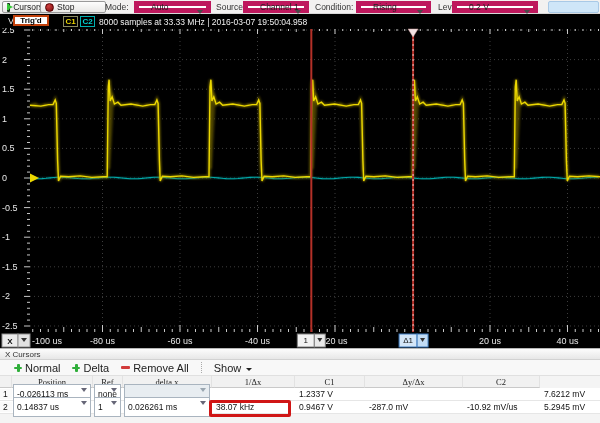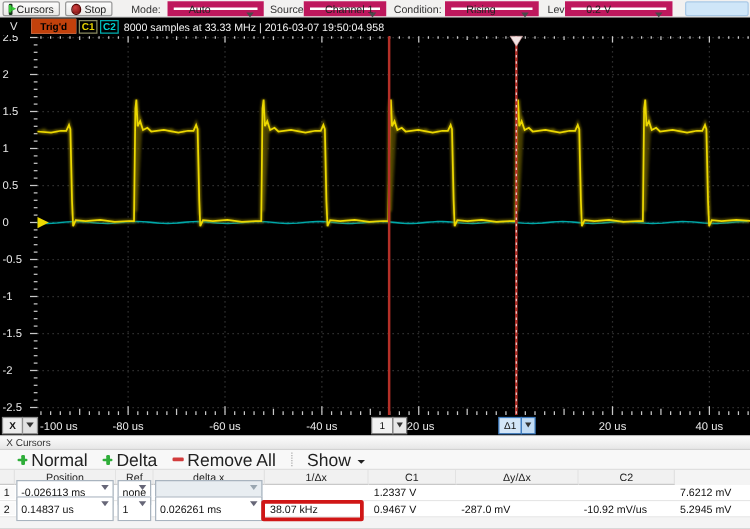--- a/index.html
+++ b/index.html
@@ -14,65 +14,65 @@
   .chev { position:absolute; right:3px; top:4px; width:0; height:0; border-left:3.5px solid transparent; border-right:3.5px solid transparent; border-top:4px solid #4a4a4a; }
   .single-icon { width:10px; height:9px; background:#17351b; border-radius:1px; position:relative; }
   .single-icon::before { content:""; position:absolute; left:2px; top:2px; border-left:4px solid #37c837; border-top:2.5px solid transparent; border-bottom:2.5px solid transparent; }
   .single-icon::after { content:""; position:absolute; right:1.5px; top:1.5px; width:1.5px; height:6px; background:#37c837; }
   .stop-icon { width:9px; height:9px; border-radius:50%; background:radial-gradient(circle at 35% 30%, #d04040, #7a0c0c); border:1px solid #500; }
   .blue-box { position:absolute; top:1px; left:548px; width:51px; height:12px; background:#cfe6f8; border:1px solid #a9c9e6; border-radius:2px; }
 
   
   .statusbar { position:absolute; top:14px; left:0; width:600px; height:14px; background:#000; }
   .axis-unit { position:absolute; left:8px; top:2px; color:#e6e6e6; font-size:9px; }
-  .trig-badge { position:absolute; left:25px; top:1px; width:36px; height:11px; background:#fff; border:6px solid #c2410c; color:#000; font-size:8px; font-weight:bold; display:flex; align-items:center; justify-content:center; }
+  .trig-badge { position:absolute; left:13px; top:1px; width:36px; height:11px; background:#fff; border:2px solid #c2410c; color:#000; font-size:8px; font-weight:bold; display:flex; align-items:center; justify-content:center; }
   .ch-badge { position:absolute; top:1.5px; width:15px; height:11px; background:#000; font-size:8px; font-weight:bold; display:flex; align-items:center; justify-content:center; }
   .c1 { left:63px; border:1px solid #8a8a60; color:#e8d400; }
   .c2 { left:80px; border:1px solid #00b0b0; color:#00d4d4; }
   .acq-info { position:absolute; left:99px; top:2.5px; color:#f2f2f2; font-size:8.5px; }
 
   
   #scope-wrap { position:absolute; top:28px; left:0; width:600px; height:320px; background:#000; }
 
   
   .panel { position:absolute; top:348px; left:0; width:600px; height:75px; background:#f4f4f4; border-top:1px solid #b7b7b7; }
   .panel-title { height:11px; line-height:11px; padding-left:5px; font-size:8px; color:#333; background:linear-gradient(#fcfcfc,#e7e7e7); border-bottom:1px solid #d2d2d2; }
-  .panel-toolbar { height:16px; display:flex; align-items:center; background:#f8f8f8; border-bottom:1px solid #e0e0e0; padding-left:8px; font-size:14px; color:#222; }
+  .panel-toolbar { height:16px; display:flex; align-items:center; background:#f8f8f8; border-bottom:1px solid #e0e0e0; padding-left:8px; font-size:11px; color:#222; }
   .ptb-btn { display:flex; align-items:center; gap:3px; padding:1px 6px; }
   .plus-icon { position:relative; width:8px; height:8px; }
   .plus-icon::before { content:""; position:absolute; left:3px; top:0; width:2.5px; height:8px; background:#2fae3a; border-radius:1px; }
   .plus-icon::after { content:""; position:absolute; left:0; top:3px; width:8px; height:2.5px; background:#2fae3a; border-radius:1px; }
   .minus-icon { width:9px; height:3px; background:#d23c3c; border-radius:1px; }
   .ptb-sep { width:0; height:11px; border-left:1px dotted #aaa; margin:0 6px; }
   .show-arrow { width:0; height:0; border-left:3px solid transparent; border-right:3px solid transparent; border-top:3.5px solid #222; margin-left:2px; margin-top:4px; }
 
   .ctable { font-size:8.5px; color:#111; }
   .trow { display:grid; grid-template-columns:12px 81px 30px 89px 83px 70px 98px 77px 60px; align-items:center; }
-  .thead { height:12px; }
+  .thead { height:12px;font-family:Liberation Serif, serif; }
   .thead .tcell { height:12px; line-height:12px; text-align:center; background:#f1f1f1; border-right:1px solid #e2e2e2; border-bottom:1px solid #c9c9c9; color:#222; }
   .tdata { height:13px; background:#fff; border-bottom:1px solid #e6e6e6; }
   .tcell { overflow:hidden; white-space:nowrap; }
   .val { padding-left:4px; }
   .rownum { padding-left:3px; background:#fafafa; }
   .tcombo { position:relative; height:20px; margin:0 2px 0 1px; border:1px solid #a9b4bf; background:#fff; display:flex; align-items:center; padding-left:3px; }
   .tcombo .chev { top:3px; border-top-color:#667; }
   .tcombo.disabled { background:#e8edf1; }
   .tcombo.disabled .chev { border-top-color:#9aa6b0; }
   .hl-cell { position:relative; overflow:visible; }
   .red-box { position:absolute; left:-3px; top:-2.5px; width:82px; height:17px; border:3px solid #d01616; border-radius:2px; pointer-events:none; }
 </style>
 </head>
 <body>
 
 <div class="toolbar">
   <div class="tb-btn" style="left:2px;width:46px">
     <span class="single-icon"></span>
     <span>Cursors</span>
   </div>
-  <div class="tb-btn" style="left:52px;width:38px">
+  <div class="tb-btn" style="left:40px;width:66px">
     <span class="stop-icon"></span>
     <span>Stop</span>
   </div>
   <span class="tb-label" style="left:105px">Mode:</span>
   <div class="combo" style="left:134px;width:77px">
     <span>Auto</span>
     <span class="chev"></span>
   </div>
   <span class="tb-label" style="left:216px">Source:</span>
   <div class="combo" style="left:243px;width:66px">

